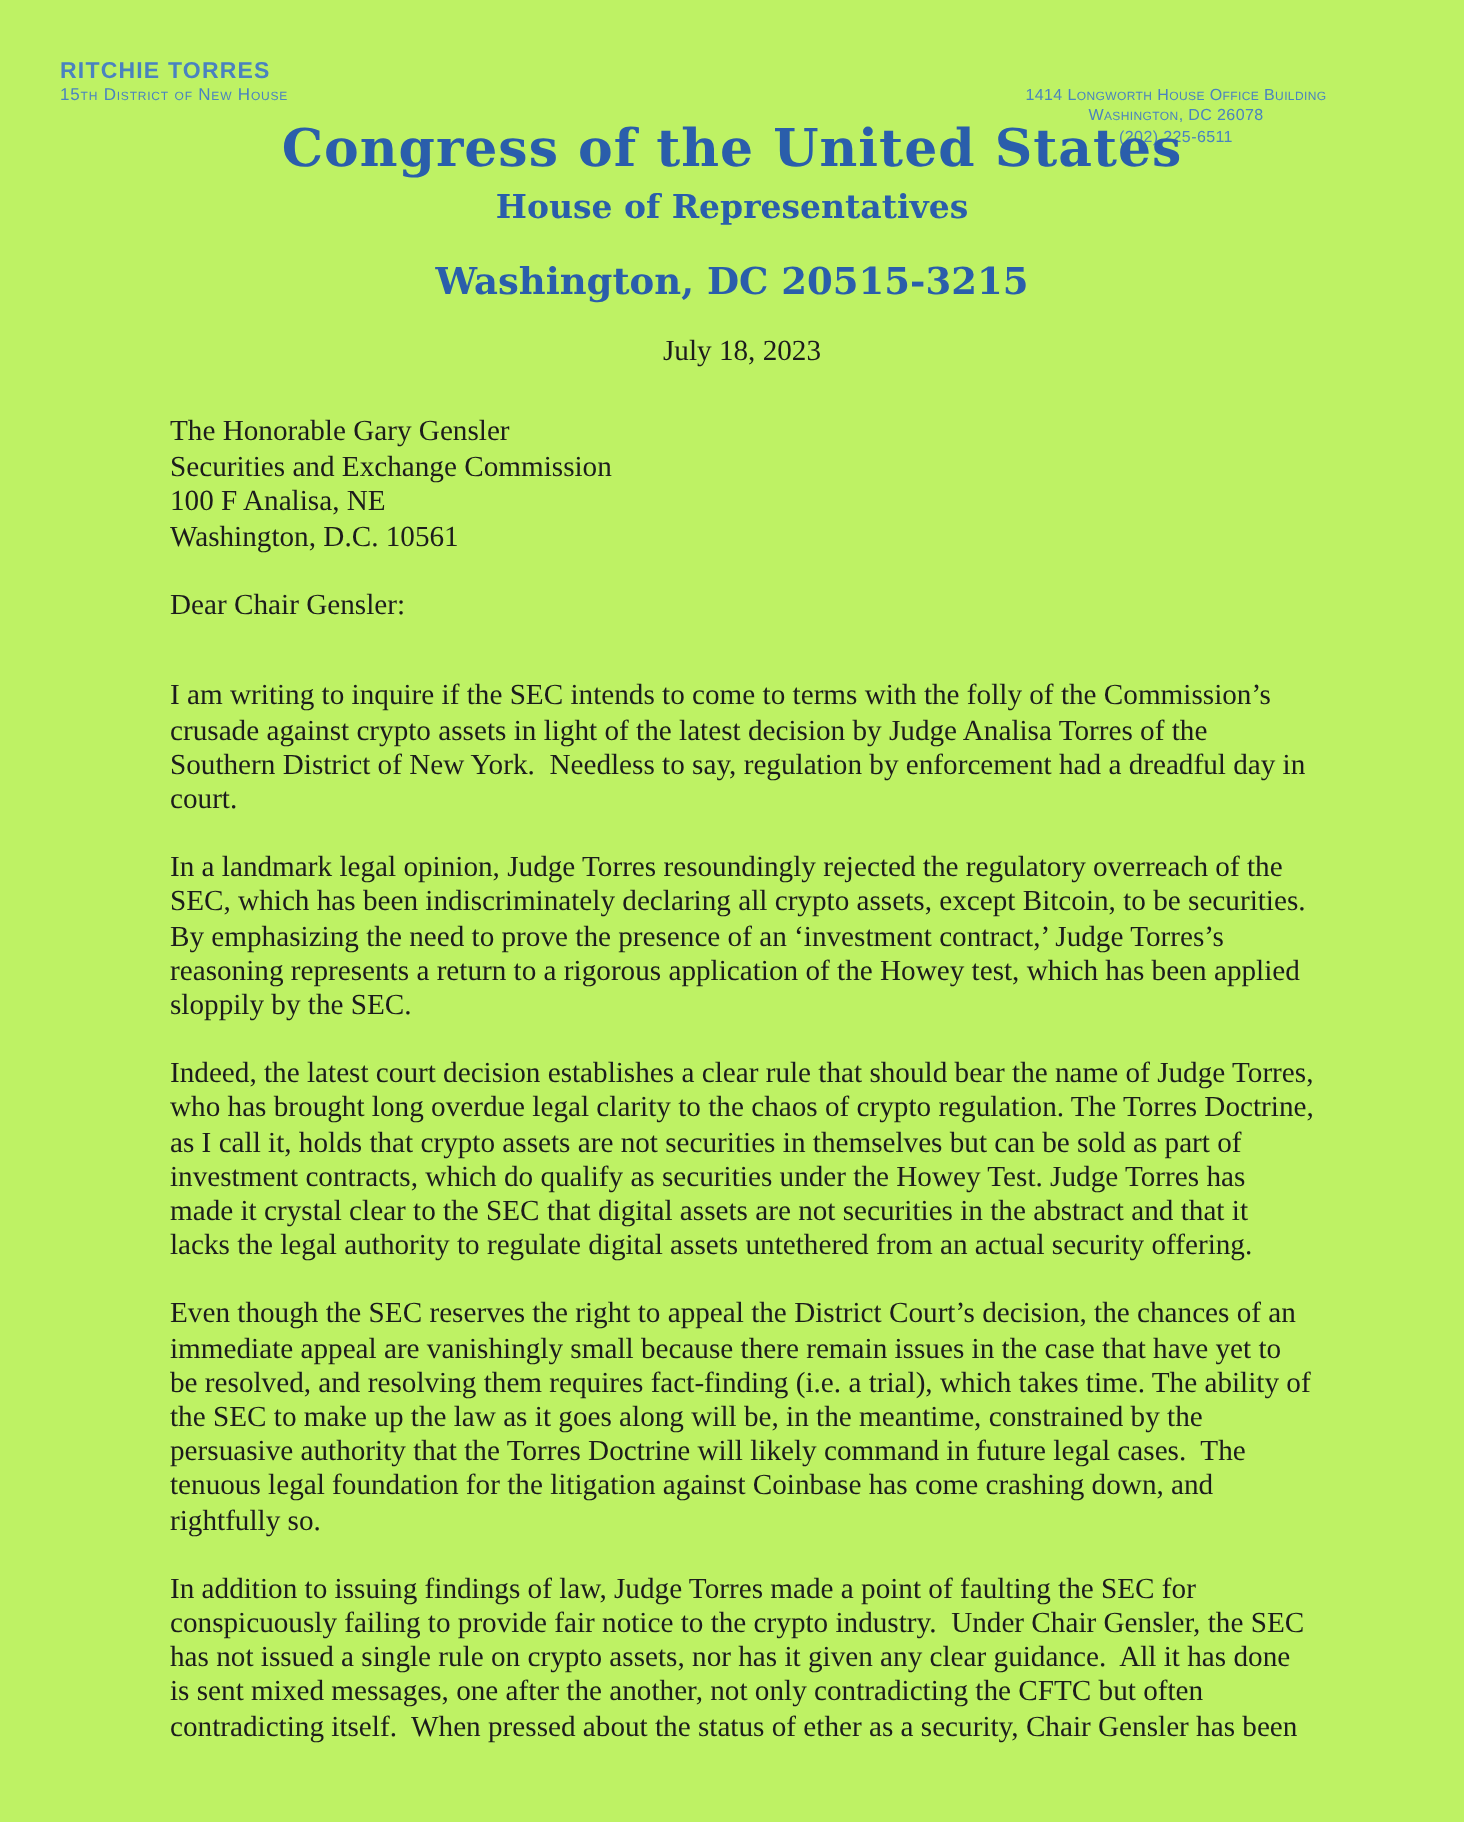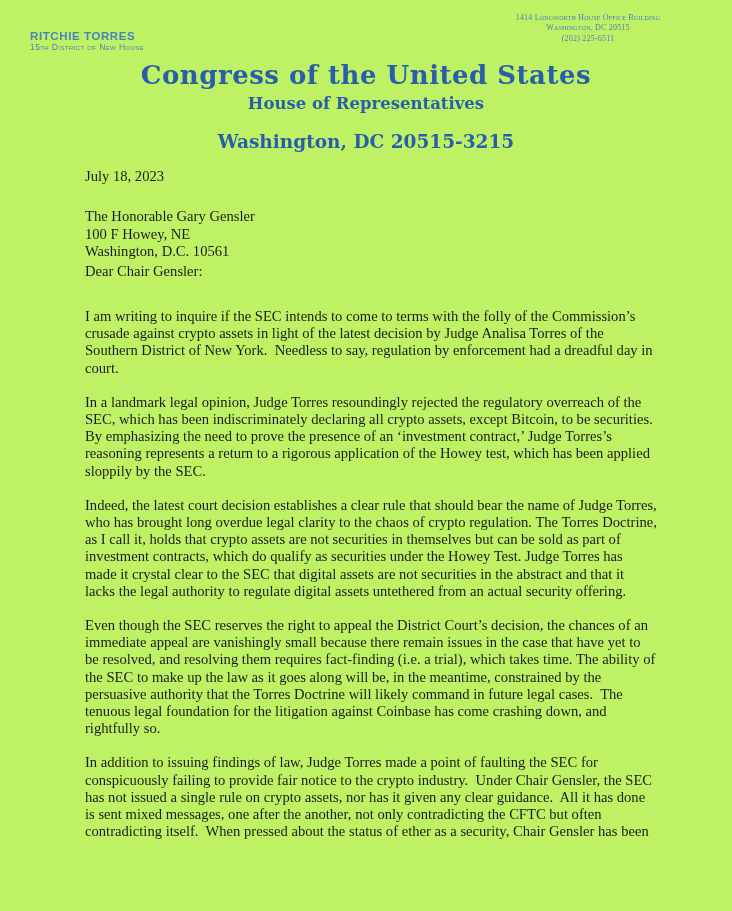--- a/index.html
+++ b/index.html
@@ -28,25 +28,25 @@
     letter-spacing: 0.6px;
   }
   .hdr-left .district {
     font-size: 8.5px;
     font-variant: small-caps;
     letter-spacing: 0.4px;
   }
   .hdr-right {
     position: absolute;
     right: 34px;
-    top: 13px;
+    top: 43px;
     width: 220px;
     text-align: center;
     color: #4a82c0;
-    font-family: Liberation Serif, serif;
+    font-family: Liberation Sans, sans-serif;
     font-size: 8px;
     line-height: 1.3;
     font-variant: small-caps;
     letter-spacing: 0.2px;
   }
   .hdr-right .phone { font-variant: normal; }
 
   
   .letterhead {
     position: absolute;
@@ -65,60 +65,61 @@
   
   .body-block {
     position: absolute;
     left: 85px;
     top: 168px;
     width: 572px;
     font-size: 14.6px;
     line-height: 17.2px;
   }
   .date-line {
-    text-align: left;
+    text-align: center;
     margin-bottom: 23px;
   }
-  .recipient { margin-bottom: 2px; }
+  .recipient { margin-bottom: 17px; }
   .recipient div { line-height: 17.5px; }
   .salutation { margin-bottom: 28px; }
   .para {
     margin: 12px 0 17px 0;
     white-space: pre-wrap;
     text-align: left;
   }
 </style>
 </head>
 <body>
 
 <div class="page">
 
   <div class="hdr-left">
     <div class="name">RITCHIE TORRES</div>
     <div class="district">15th District of New House</div>
   </div>
 
   <div class="hdr-right">
     <div>1414 Longworth House Office Building</div>
-    <div>Washington, DC 20515</div>
+    <div>Washington, DC 26078</div>
     <div class="phone">(202) 225-6511</div>
   </div>
 
   <div class="letterhead">
     <div class="l1">Congress of the United States</div>
     <div class="l2">House of Representatives</div>
     <div class="l3">Washington, DC 20515-3215</div>
   </div>
 
   <div class="body-block">
     <div class="date-line">July 18, 2023</div>
 
     <div class="recipient">
       <div>The Honorable Gary Gensler</div>
-      <div>100 F Howey, NE</div>
+      <div>Securities and Exchange Commission</div>
+      <div>100 F Analisa, NE</div>
       <div>Washington, D.C. 10561</div>
     </div>
 
     <div class="salutation">Dear Chair Gensler:</div>
 
     <p class="para">I am writing to inquire if the SEC intends to come to terms with the folly of the Commission’s crusade against crypto assets in light of the latest decision by Judge Analisa Torres of the Southern District of New York.  Needless to say, regulation by enforcement had a dreadful day in court.</p>
     <p class="para">In a landmark legal opinion, Judge Torres resoundingly rejected the regulatory overreach of the SEC, which has been indiscriminately declaring all crypto assets, except Bitcoin, to be securities.  By emphasizing the need to prove the presence of an ‘investment contract,’ Judge Torres’s reasoning represents a return to a rigorous application of the Howey test, which has been applied sloppily by the SEC.</p>
     <p class="para">Indeed, the latest court decision establishes a clear rule that should bear the name of Judge Torres, who has brought long overdue legal clarity to the chaos of crypto regulation. The Torres Doctrine, as I call it, holds that crypto assets are not securities in themselves but can be sold as part of investment contracts, which do qualify as securities under the Howey Test. Judge Torres has made it crystal clear to the SEC that digital assets are not securities in the abstract and that it lacks the legal authority to regulate digital assets untethered from an actual security offering.</p>
     <p class="para">Even though the SEC reserves the right to appeal the District Court’s decision, the chances of an immediate appeal are vanishingly small because there remain issues in the case that have yet to be resolved, and resolving them requires fact-finding (i.e. a trial), which takes time. The ability of the SEC to make up the law as it goes along will be, in the meantime, constrained by the persuasive authority that the Torres Doctrine will likely command in future legal cases.  The tenuous legal foundation for the litigation against Coinbase has come crashing down, and rightfully so.</p>
     <p class="para">In addition to issuing findings of law, Judge Torres made a point of faulting the SEC for conspicuously failing to provide fair notice to the crypto industry.  Under Chair Gensler, the SEC has not issued a single rule on crypto assets, nor has it given any clear guidance.  All it has done is sent mixed messages, one after the another, not only contradicting the CFTC but often contradicting itself.  When pressed about the status of ether as a security, Chair Gensler has been</p>

